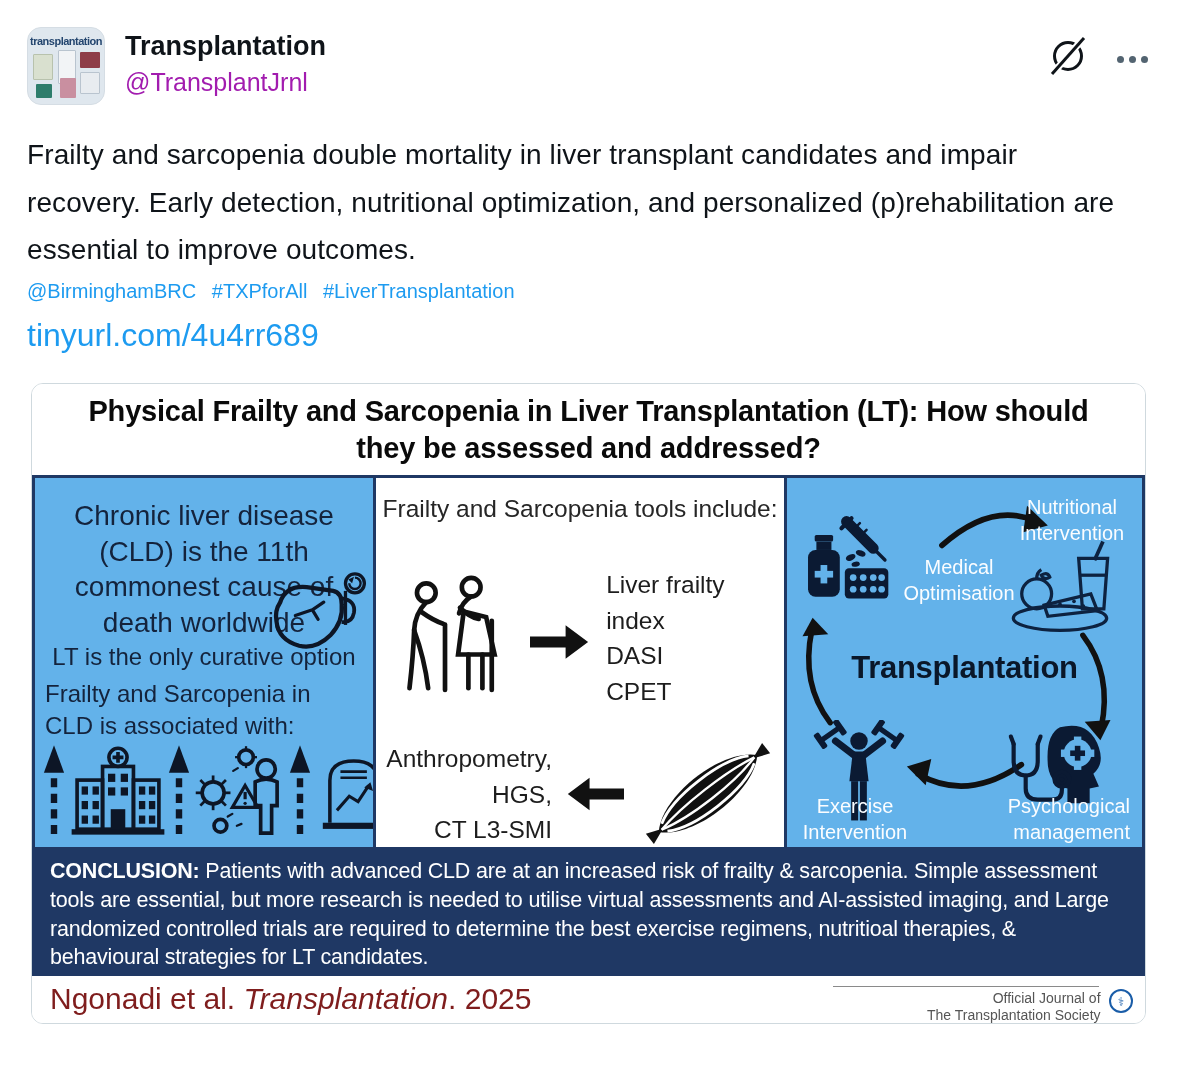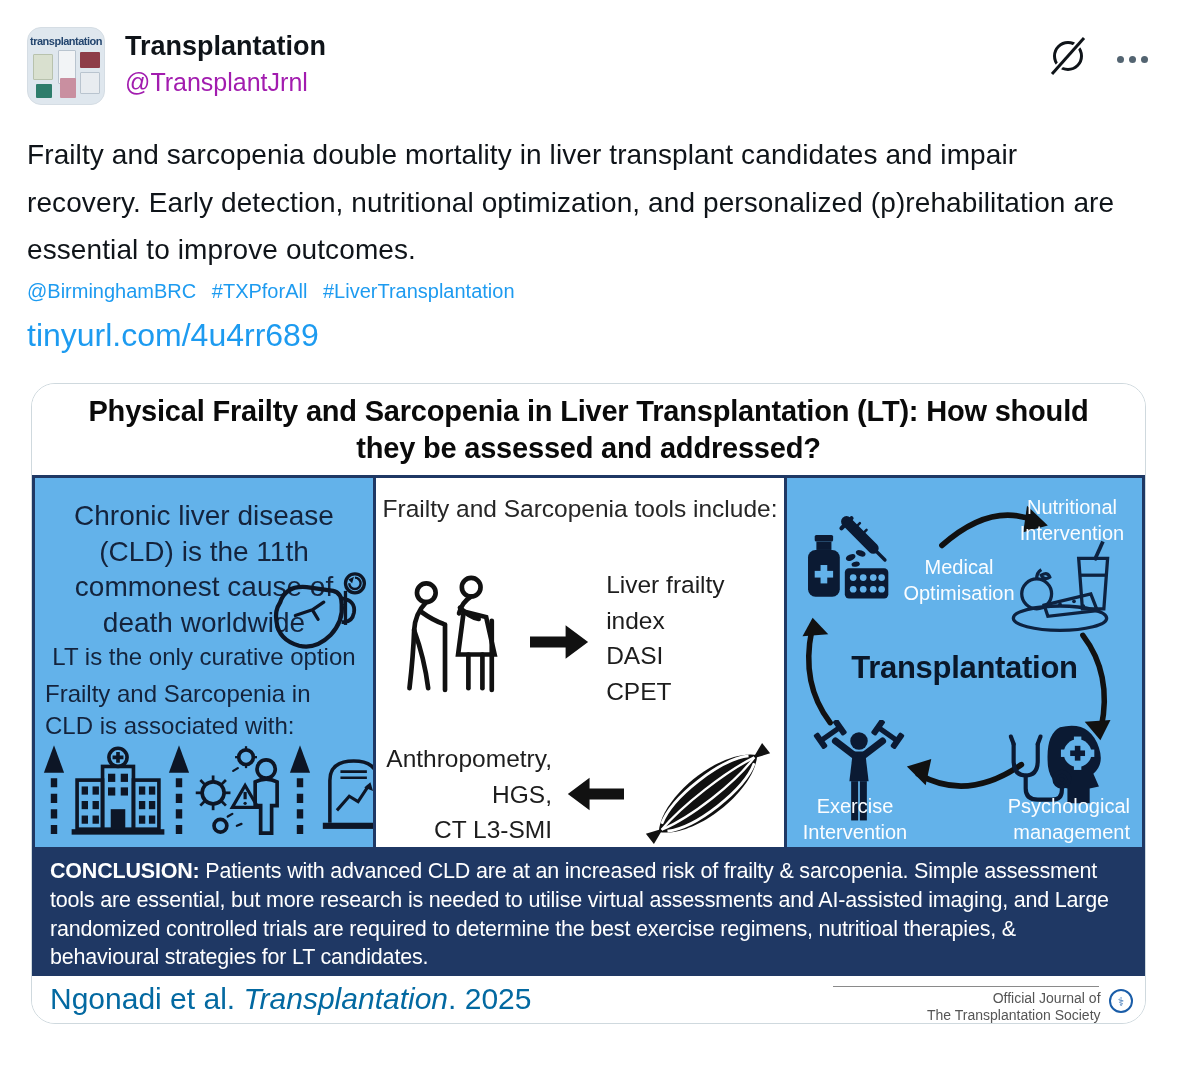--- a/index.html
+++ b/index.html
@@ -27,21 +27,21 @@
   .more-btn i { width:7px; height:7px; border-radius:50%; background:#536471; display:block; }
 
   
   .body-text { margin-top:26px; font-size:28px; line-height:1.7; color:#0f1419; max-width:1105px; letter-spacing:0.1px; }
   .links-line { font-size:20px; line-height:1.7; color:#1d9bf0; }
   .links-line a, .url-line a { color:#1d9bf0; text-decoration:none; cursor:pointer; }
   .links-line a { margin-right:10px; }
   .url-line { font-size:32px; line-height:1.7; color:#1d9bf0; }
 
   
-  .card { margin:21px 0 0 4px; width:1115px; height:641px; border:1px solid #cfd9de; border-radius:24px; overflow:hidden; display:flex; flex-direction:column; background:#fff; cursor:pointer; }
+  .card { margin:21px 0 0 4px; width:1115px; height:641px; border:1px solid #cfd9de; border-radius:12px; overflow:hidden; display:flex; flex-direction:column; background:#fff; cursor:pointer; }
   .info-title { background:#fff; text-align:center; padding:9px 26px 8px; font-size:29px; font-weight:700; color:#0a0a0a; line-height:1.28; letter-spacing:-0.2px; }
 
   .panels { display:flex; height:372px; border-top:3px solid #1f3864; border-left:3px solid #1f3864; border-right:3px solid #1f3864; }
   .panel { position:relative; height:100%; }
   .panel.blue { background:#63b2ea; color:#14233c; }
   .panel.white { background:#ffffff; color:#222; border-left:3px solid #1f3864; border-right:3px solid #1f3864; }
   .p-left  { width:338px; }
   .p-mid   { width:414px; }
   .p-right { flex:1; }
 
@@ -77,21 +77,21 @@
   .arr-right { position:absolute; right:26px; top:148px; }
   .arr-bottom { position:absolute; left:118px; bottom:48px; }
   .arr-left { position:absolute; left:10px; top:136px; }
 
   
   .conclusion { background:#1f3864; color:#ffffff; padding:10px 15px 4px; font-size:21.5px; line-height:1.33; letter-spacing:-0.2px; border-left:3px solid #1f3864; border-right:3px solid #1f3864; }
   .conclusion b { font-weight:700; }
 
   
   .info-footer { background:#fff; flex:1; position:relative; }
-  .cite { position:absolute; left:18px; top:6px; font-size:30px; color:#0369a1; }
+  .cite { position:absolute; left:18px; top:6px; font-size:30px; color:#7f1d1d; }
   .cite i { font-style:italic; }
   .logo-block { position:absolute; right:12px; top:2px; width:300px; text-align:right; }
   .logo-rule { border-top:1px solid #8a8a8a; margin:8px 34px 2px 0; }
   .tagline { font-size:14px; color:#555; line-height:1.25; display:inline-block; vertical-align:top; margin-right:4px; margin-top:1px; }
   .seal { display:inline-block; width:24px; height:24px; border-radius:50%; border:2px solid #1a5da8; color:#1a5da8; font-size:12px; text-align:center; line-height:22px; vertical-align:top; }
   .logo-text { font-size:41px; font-weight:700; color:#1a5da8; letter-spacing:-1.5px; margin-top:0px; }
 
   svg { display:block; }
 </style>
 </head>

